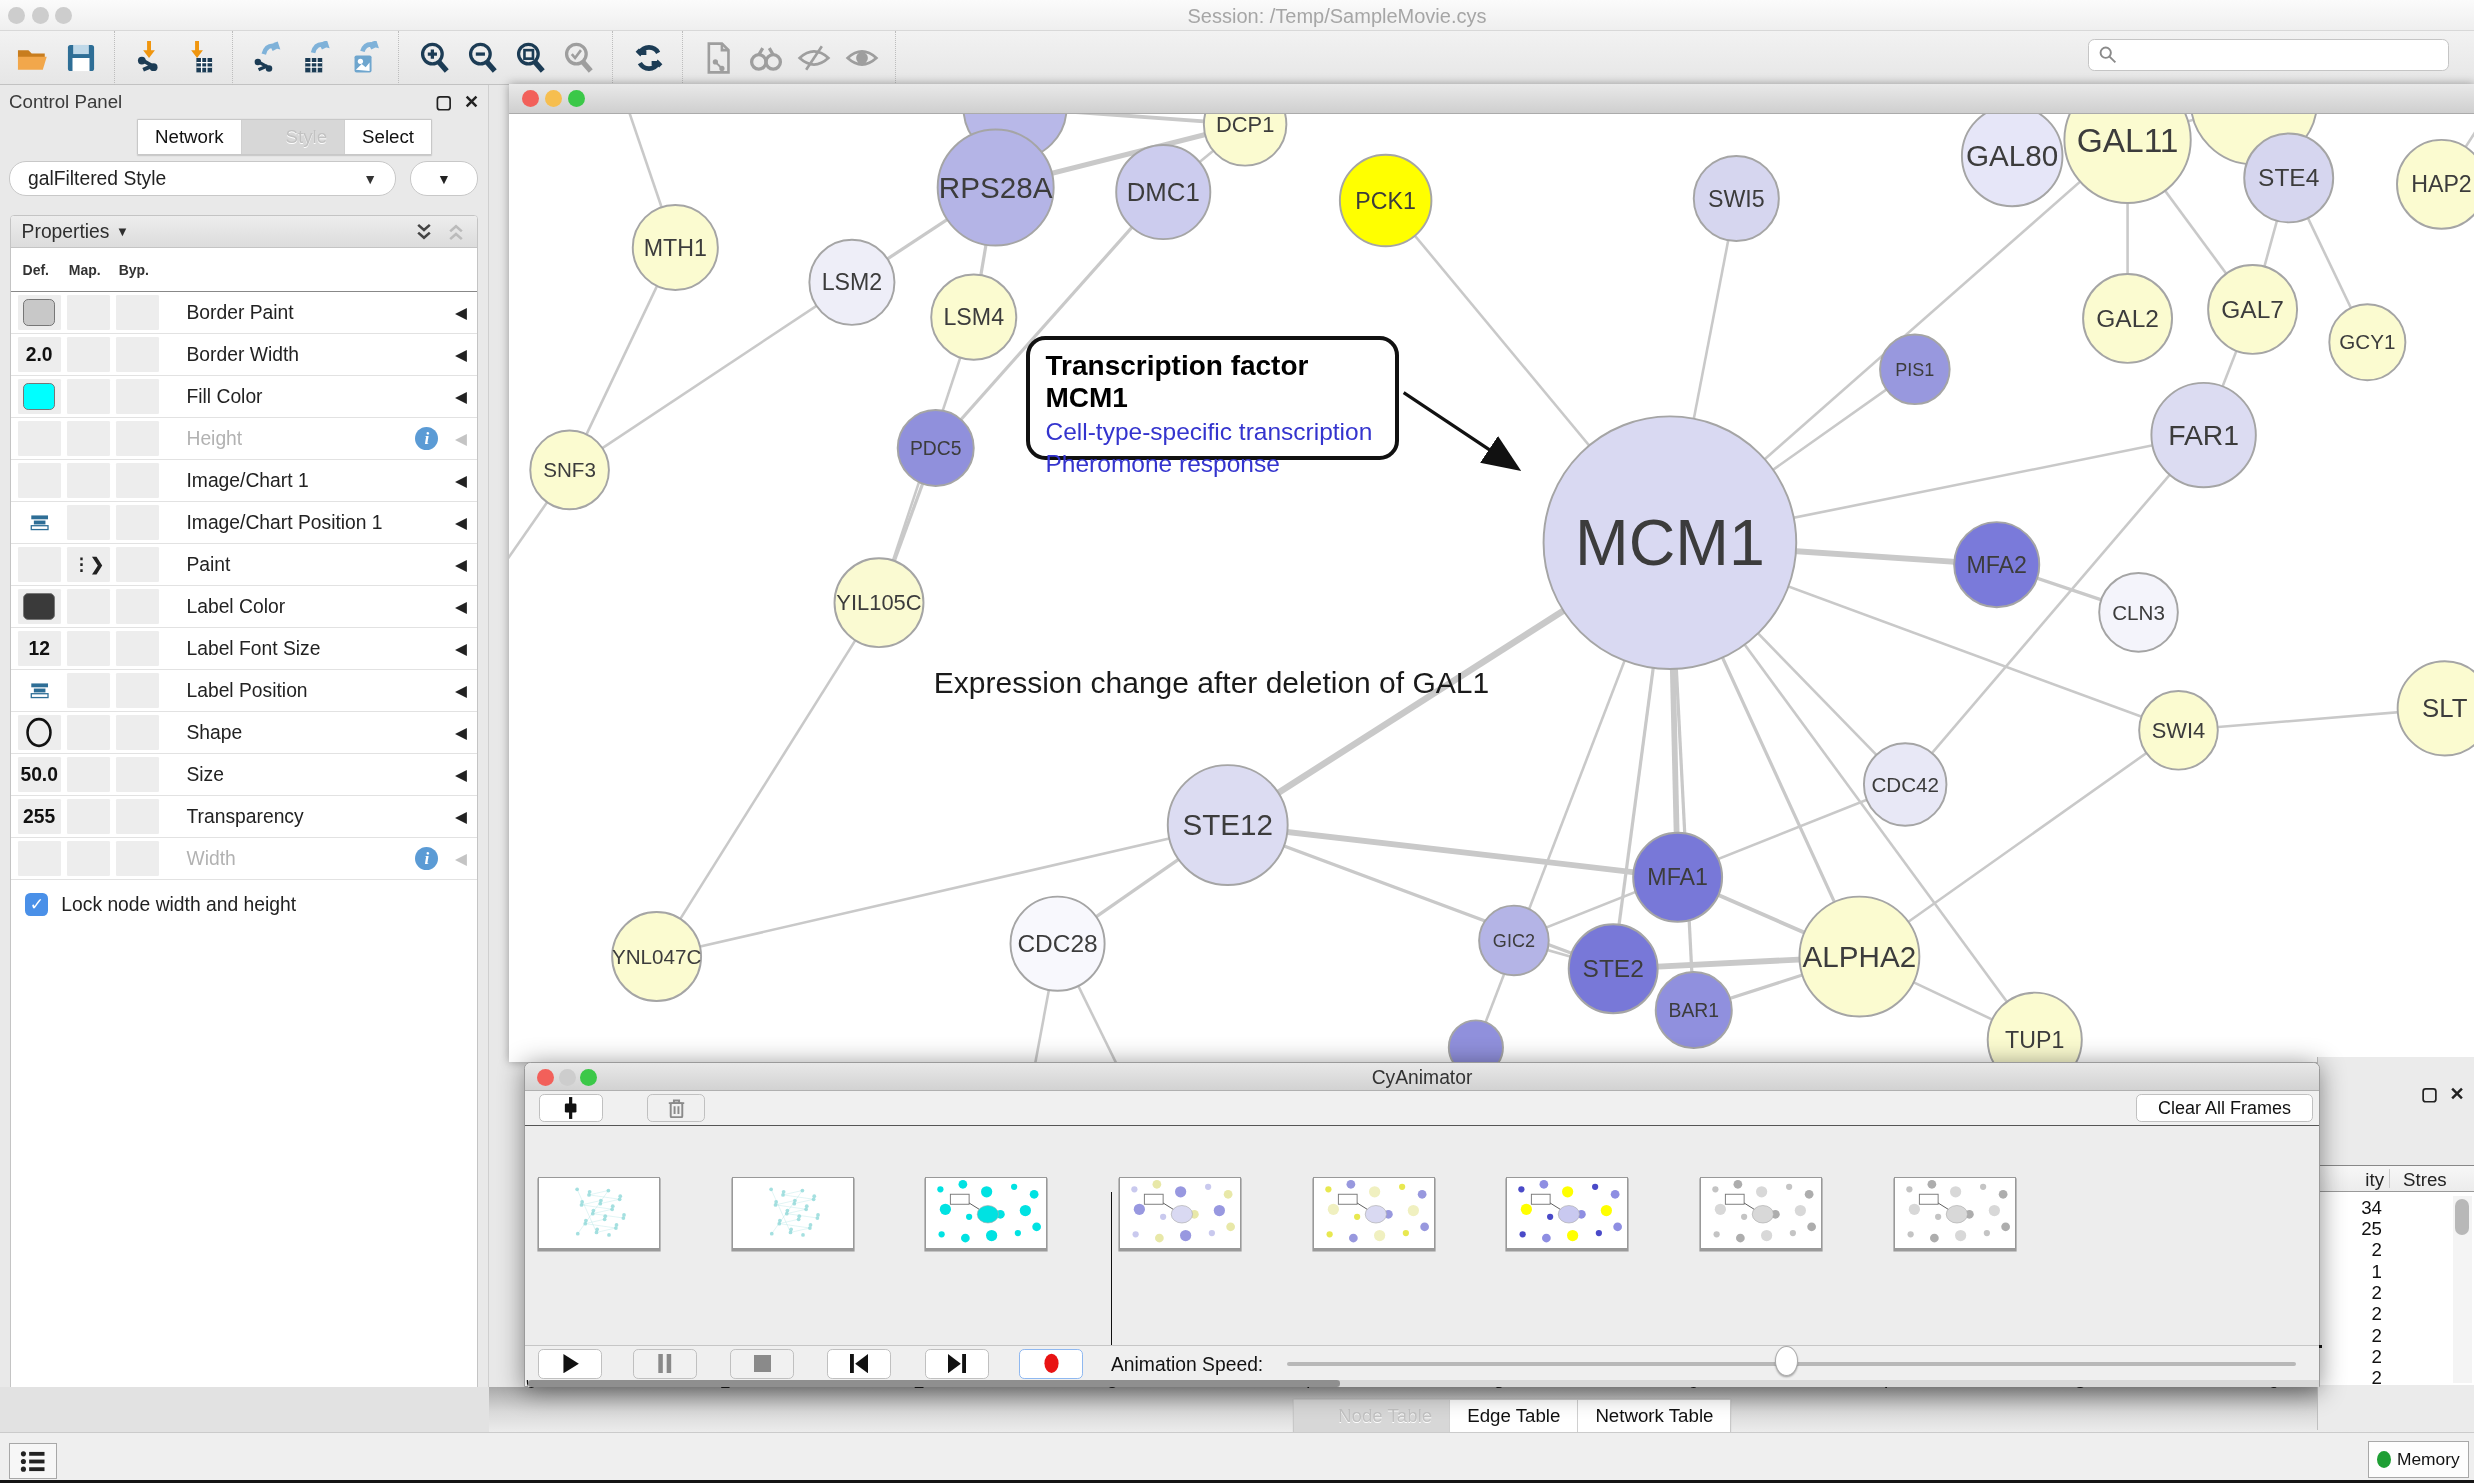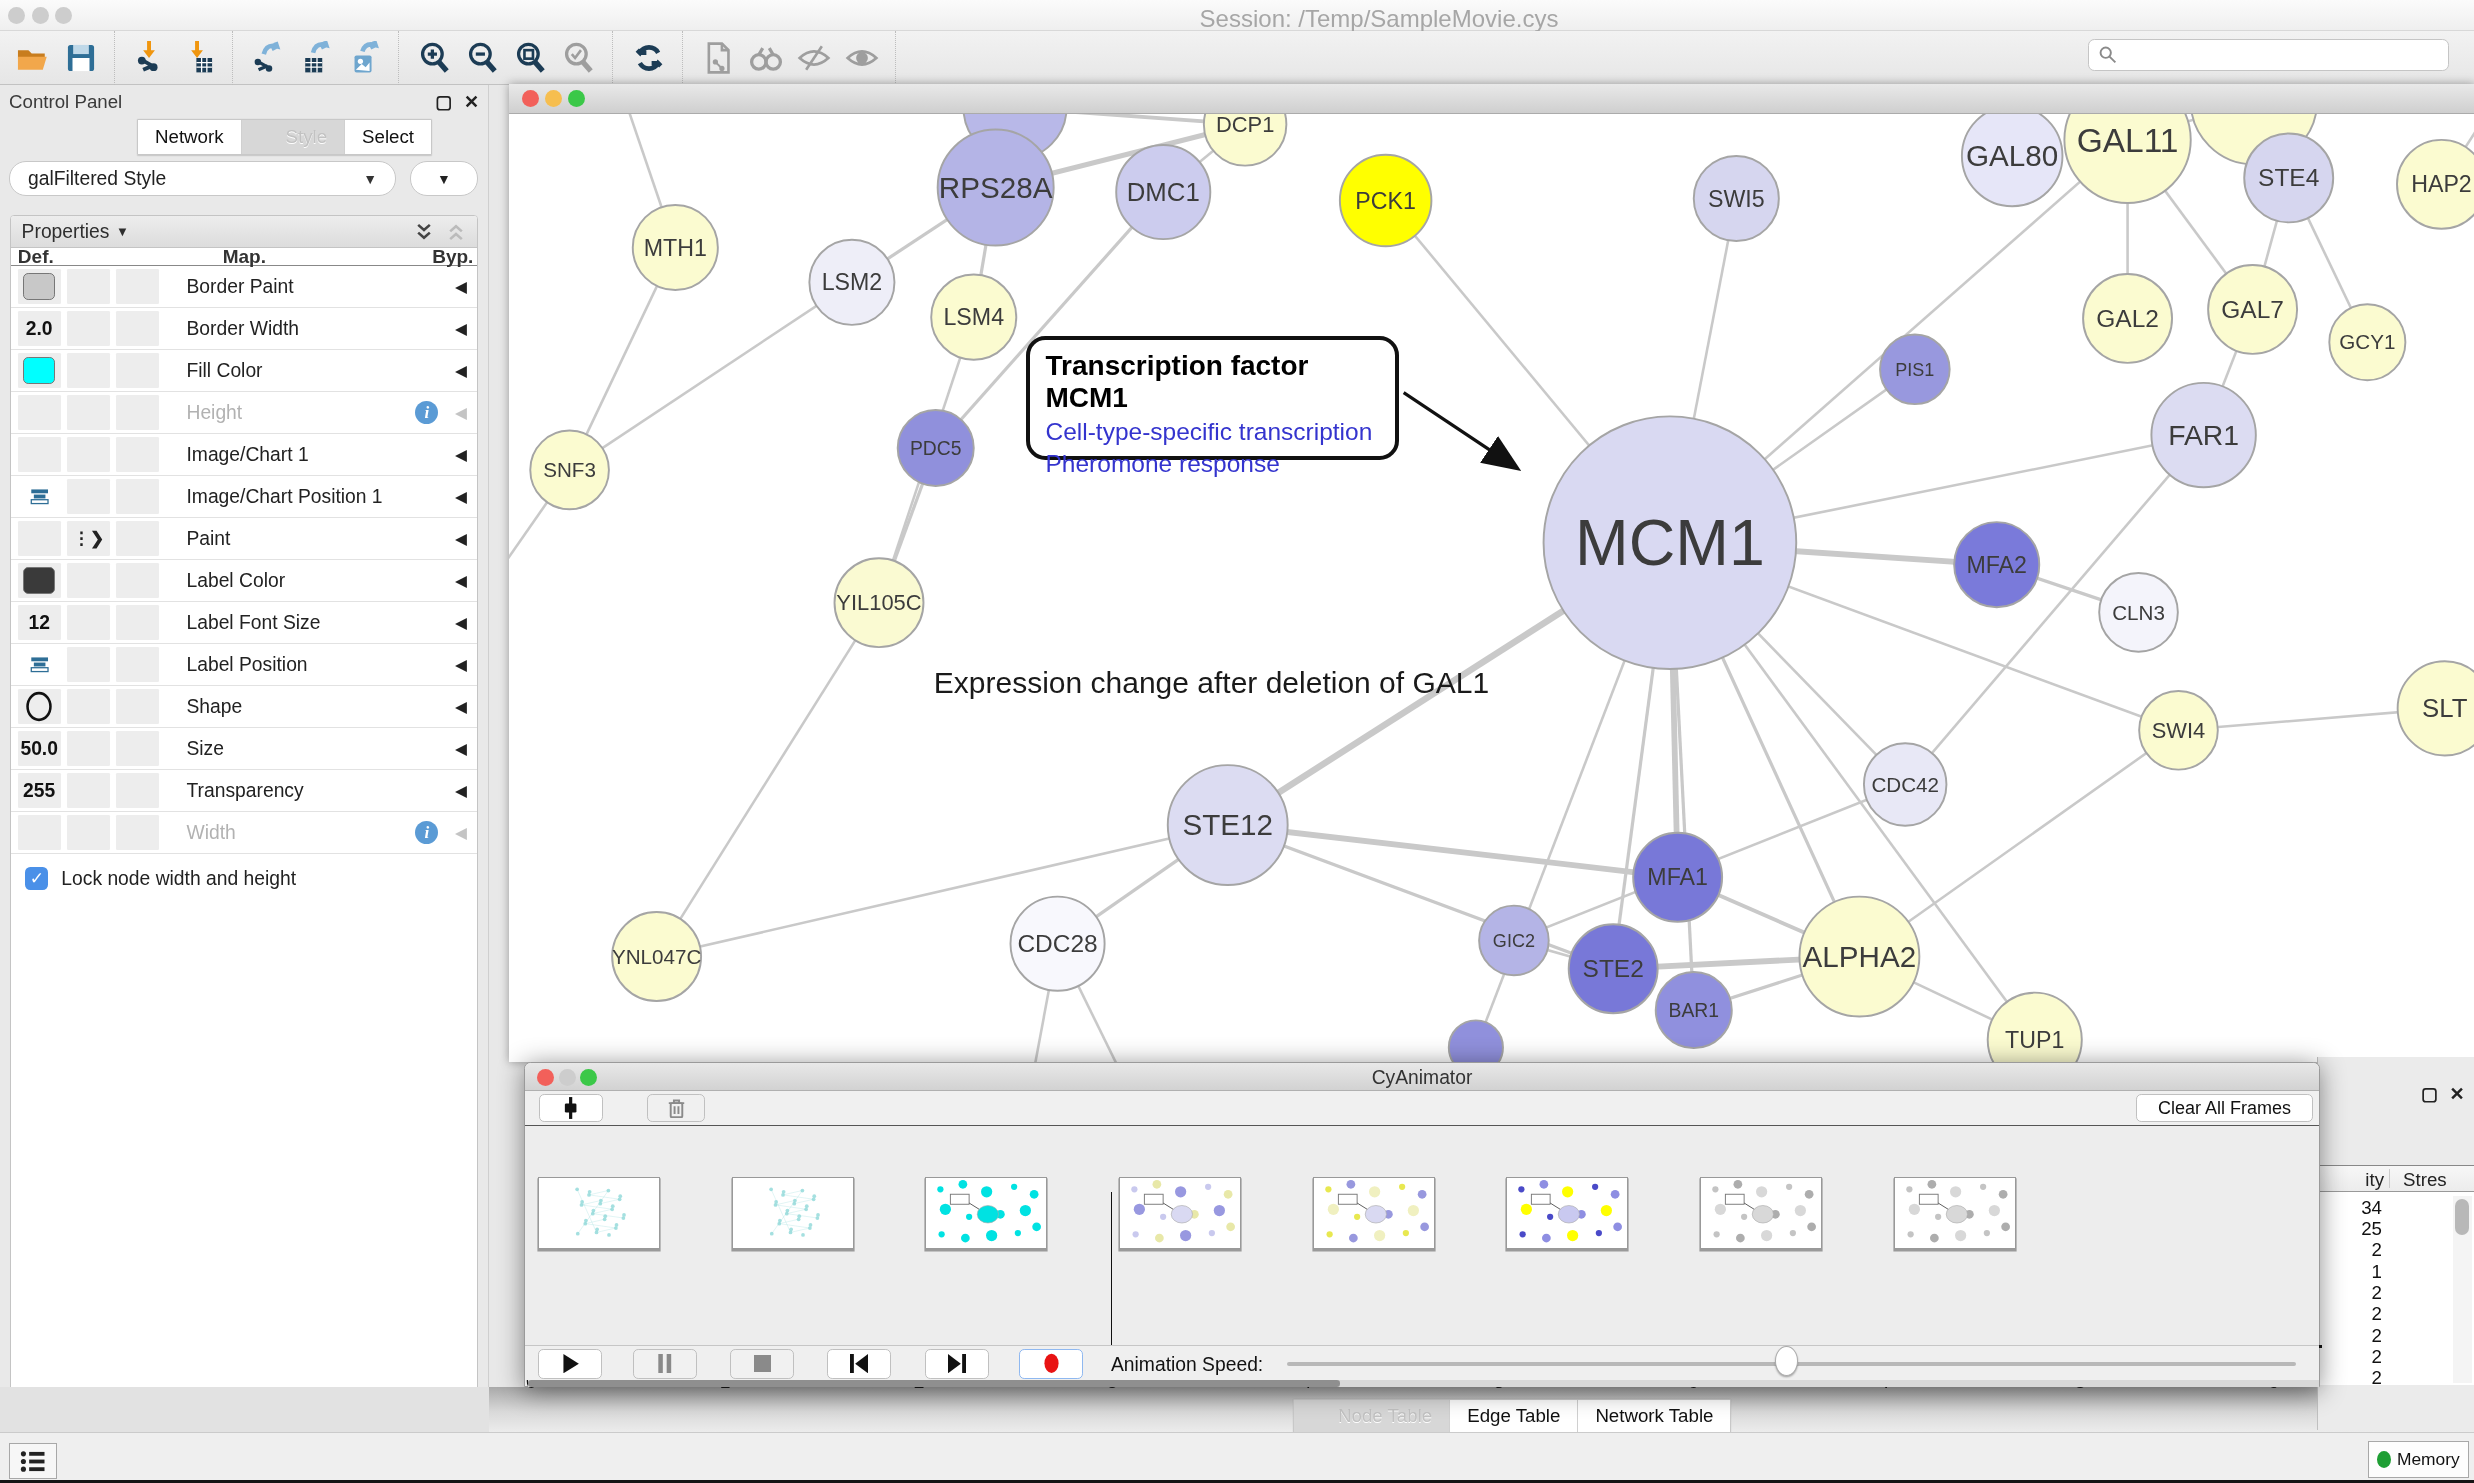--- a/index.html
+++ b/index.html
@@ -5,22 +5,22 @@
   * { box-sizing: border-box; margin: 0; padding: 0; }
   html,body { width:2475px; height:1484px; overflow:hidden; background:#E8E8E8;
     font-family:"Liberation Sans", sans-serif; color:#222; }
 
   
   #menubar { position:absolute; left:0; top:0; width:2475px; height:31px;
     background:linear-gradient(#FBFBFB,#EFEFEF); border-bottom:0.6px solid #D8D8D8; }
   .traffic { position:absolute; top:7px; width:17px; height:17px; border-radius:50%; }
   #menubar .t1{left:7.7px;background:#CDCDCD;} #menubar .t2{left:32px;background:#CDCDCD;}
   #menubar .t3{left:55px;background:#CDCDCD;}
-  #session-title { position:absolute; left:815px; top:5.2px; width:1128px; text-align:center;
-    font-size:24px; color:#A6A6A6; }
+  #session-title { position:absolute; left:773px; top:5.2px; width:1128px; text-align:center;
+    font-size:20px; color:#A6A6A6; }
 
   
   #toolbar { position:absolute; left:0; top:31px; width:2475px; height:54px;
     background:linear-gradient(#F2F2F2,#E6E6E6); border-bottom:1.3px solid #C2C2C2; }
   .tgroup { display:inline-flex; align-items:center; height:54px; padding:0 9px;
     border-right:1.9px dotted #BDBDBD; }
   .tgroup:last-child { border-right:none; }
   .tbtn { width:48px; height:48px; display:flex; align-items:center; justify-content:center; }
   .tbtn svg { width:34px; height:34px; }
   #search-field { position:absolute; right:26px; top:7.7px; width:361px; height:32px;
@@ -47,22 +47,22 @@
   #style-combo .caret { margin-left:auto; font-size:14px; color:#333; }
   #style-menu-btn { position:absolute; left:410px; top:76px; width:68px; height:35px; background:#FFF;
     border:0.6px solid #C8C8C8; border-radius:17px; text-align:center; font-size:14px; line-height:34px; }
   #props-panel { position:absolute; left:10.3px; top:130px; width:468px; height:1253px;
     background:#FFF; border:1.3px solid #C4C4C4; border-radius:3.9px; overflow:hidden; }
   #props-header { height:32px; background:linear-gradient(#EDEDED,#DCDCDC);
     border-bottom:0.6px solid #C4C4C4; display:flex; align-items:center; padding:0 10.3px;
     font-size:19.3px; color:#2E2E2E; }
   #props-header .caret { font-size:13px; margin-left:6.4px; }
   #props-header .chev { margin-left:auto; display:flex; gap:10.3px; }
-  #prop-cols { height:18px; display:flex; align-items:center; font-size:19px; font-weight:bold;
-    color:#333; border-bottom:1.3px solid #888;justify-content:space-between; }
+  #prop-cols { height:44px; display:flex; align-items:center; font-size:14px; font-weight:bold;
+    color:#333; border-bottom:1.3px solid #888; }
   #prop-cols span { width:49px; text-align:center; }
   .prow { height:42px; display:flex; align-items:center; border-bottom:0.6px solid #E2E2E2;
     position:relative; }
   .pcell { width:43px; height:35px; background:#EDEDED; margin-left:6.4px; border-radius:1.3px;
     display:flex; align-items:center; justify-content:center; }
   .pswatch { width:32px; height:27px; border-radius:5.2px; border:1.3px solid #777; }
   .pdef-text { font-size:19.3px; font-weight:bold; color:#111; }
   .plabel { margin-left:27px; font-size:19.3px; color:#222; }
   .plabel.gray { color:#B2B2B2; }
   .parrow { position:absolute; right:10.3px; font-size:15.5px; color:#222; }

